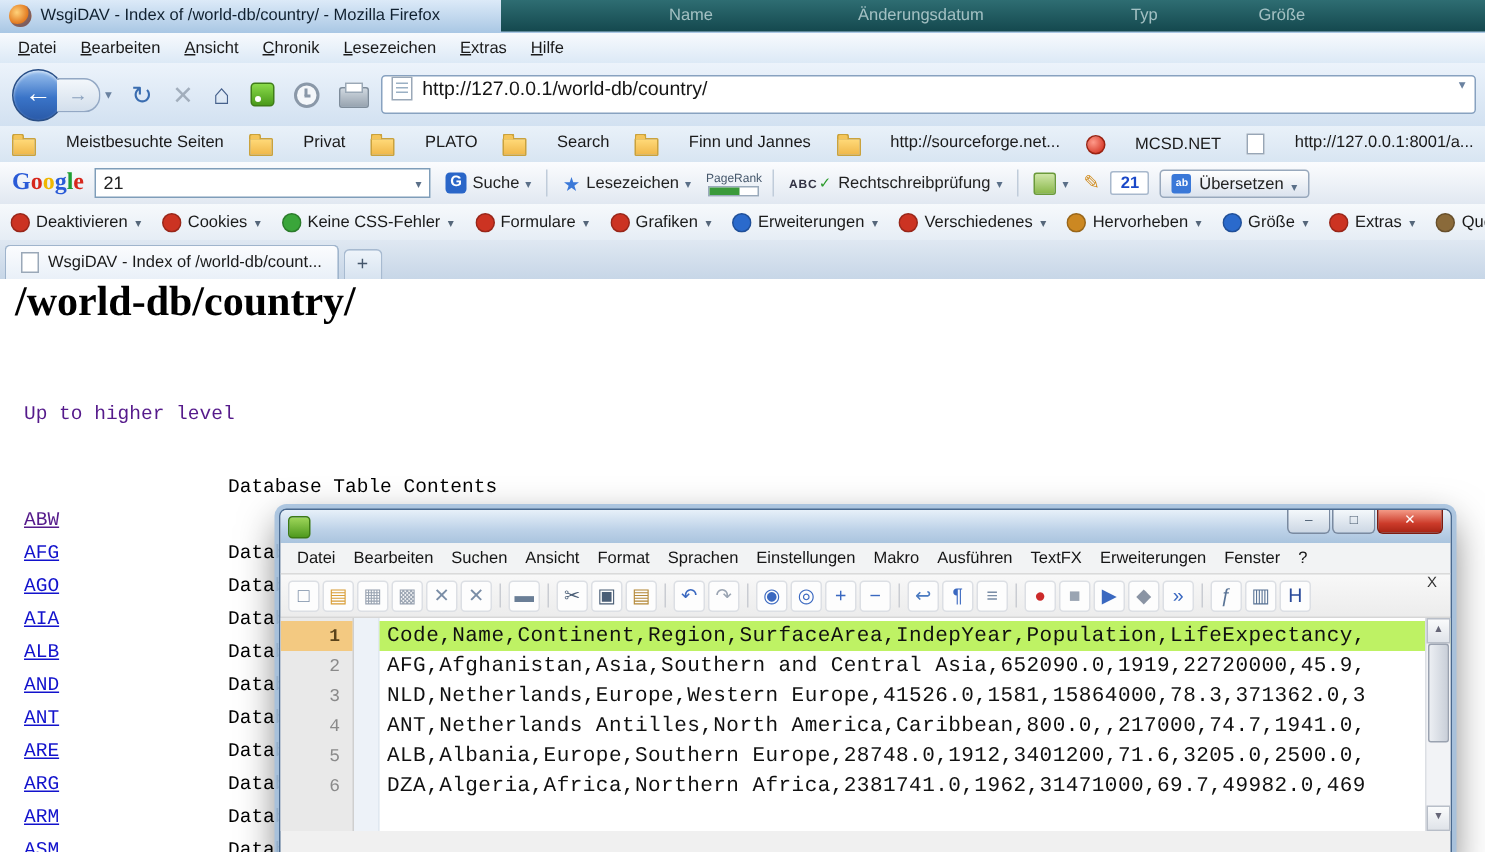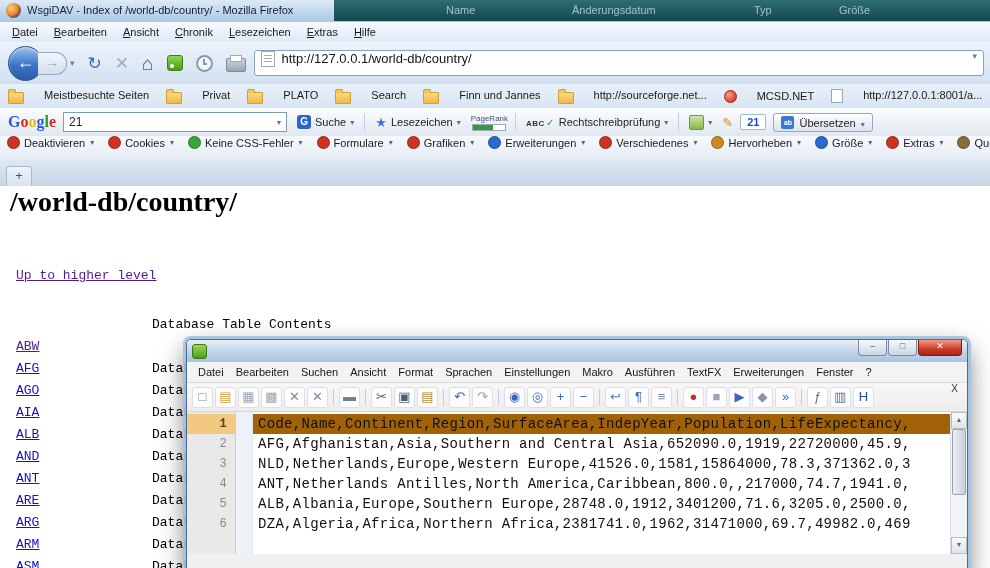--- a/index.html
+++ b/index.html
@@ -89,41 +89,41 @@
   .afill{width:13px;height:13px;background:linear-gradient(#cfe6a8,#8ab84a);border:1px solid #6a9a3a;border-radius:2px}
   .hlt{color:#d08a1a;font-size:13px}
   .chip{background:#fff;border:1px solid #a8b8cc;border-radius:2px;padding:1px 6px;color:#1a48c8;font-weight:bold}
   .raised{border:1px solid #98a8bc;border-radius:3px;background:linear-gradient(#fefefe,#dbe3ee);padding:2px 7px;
           display:flex;align-items:flex-end;gap:5px}
   .tric{width:13px;height:13px;background:#3a78d8;border-radius:2px;color:#fff;font-size:7px;font-weight:bold;
         text-align:center;line-height:13px}
 
   
   #wdbar{top:136px;height:24px;background:linear-gradient(#f6f9fc,#e6edf5);border-bottom:1px solid #c3d1e0;
-         display:flex;align-items:flex-start;gap:14px;padding-left:7px;font-size:11px;color:#1a1a1a;white-space:nowrap;overflow:hidden}
+         display:flex;align-items:center;gap:14px;padding-left:7px;font-size:11px;color:#1a1a1a;white-space:nowrap;overflow:hidden}
   .wd{display:flex;align-items:center;gap:4px;flex:none}
   .wd .dot{width:11px;height:11px;border-radius:50%;border:1px solid rgba(0,0,0,.25)}
   .wd::after{content:"▾";font-size:8px;color:#55667a;margin-left:1px}
 
   
   #tabbar{top:160px;height:26px;background:linear-gradient(#dfe8f2,#c7d6e7);border-bottom:1px solid #aabdd2;
           display:flex;align-items:flex-end;padding-left:3px}
   #activetab{height:22px;display:flex;align-items:center;gap:6px;padding:0 10px;
              background:linear-gradient(#fbfcfe,#e9f0f8);border:1px solid #9fb4cc;border-bottom:none;
              border-radius:4px 4px 0 0;font-size:11px;color:#1a1a1a;white-space:nowrap}
   .tico{width:10px;height:12px;background:#fff;border:1px solid #9aa8b8}
   #newtab{width:24px;height:19px;margin-left:3px;background:linear-gradient(#eef4fa,#d7e3f0);
           border:1px solid #a7bad0;border-bottom:none;border-radius:4px 4px 0 0;text-align:center;
           line-height:18px;font-size:13px;color:#44566a}
 
   
   #content{position:absolute;top:186px;bottom:0;left:0;right:0;background:#fff}
   #heading{position:absolute;left:10px;top:0;margin:0;font:bold 28px "Liberation Serif","DejaVu Serif",serif;color:#000}
   #uplink{position:absolute;left:16px;top:82px;font:13px "Liberation Mono","DejaVu Sans Mono",monospace;
-          color:#551a8b;text-decoration:underline;white-space:pre}
+          color:#551a8b;white-space:pre}
   #listing{position:absolute;left:16px;top:106px;right:0}
   .row{position:relative;height:22px;font:13px/22px "Liberation Mono","DejaVu Sans Mono",monospace;white-space:pre}
   .row .nm{position:absolute;left:0;text-decoration:underline}
   .row .nm.visited{color:#551a8b}
   .row .nm.fresh{color:#1212cc}
   .row .tp{position:absolute;left:136px;color:#000}
   .row .dt{position:absolute;left:344px;color:#000}
 
   
   #npp{position:absolute;left:186px;top:339px;width:780px;height:236px;z-index:10;
@@ -154,21 +154,21 @@
   #npptab .tico{border-color:#7a86b0}
   #nppedit{position:relative;background:#fff;height:142px;overflow:hidden}
   #nppedit::before{content:"";position:absolute;left:0;top:0;bottom:0;width:48px;background:#e9e9e9;border-right:1px solid #cfcfcf}
   #nppedit::after{content:"";position:absolute;left:49px;top:0;bottom:0;width:16px;background:#edf2f8;border-right:1px solid #e0e8f0}
   #edlines{position:absolute;left:0;top:2px;right:0}
   .ed-line{display:flex;height:20px;font:14px/20px "Liberation Mono","DejaVu Sans Mono",monospace;letter-spacing:.3px}
   .ed-line .ln{width:40px;padding-right:8px;text-align:right;font-size:12px;color:#8a8a8a;flex:none;position:relative;z-index:1}
   .ed-line .bmm{width:18px;flex:none;position:relative;z-index:1}
   .ed-line .tx{flex:1;padding-left:5px;color:#101010;white-space:pre;overflow:hidden;position:relative;z-index:1}
   .ed-line.current .ln{background:#f3c981;color:#5a431a;font-weight:bold}
-  .ed-line.current .tx{background:#a16207}
+  .ed-line.current .tx{background:#bef264}
   #nppscroll{position:absolute;right:0;top:0;bottom:0;width:16px;background:#f2f3f6;border-left:1px solid #dcdfe4;z-index:2}
   #nppscroll .arr{height:15px;background:linear-gradient(#fafbfc,#dfe3e9);border:1px solid #b8bec8;
                   font-size:7px;line-height:13px;text-align:center;color:#667}
   #nppscroll .dn{position:absolute;bottom:0;left:0;right:0}
   #nppscroll .thumb{position:absolute;top:17px;left:1px;right:1px;height:64px;border:1px solid #9aa2b0;
                     border-radius:2px;background:linear-gradient(90deg,#eceff3,#c9cfd9)}
 </style>
 </head>
 <body>
 
@@ -339,20 +339,24 @@
       <span class="dot" style="background: rgb(204, 51, 34);"></span>
       <span>Extras</span>
     </span>
     <span class="wd">
       <span class="dot" style="background: rgb(138, 106, 58);"></span>
       <span>Quelltext</span>
     </span>
   </div>
 
 <div class="band" id="tabbar">
+  <span id="activetab">
+    <span class="tico"></span>
+    <span>WsgiDAV - Index of /world-db/count...</span>
+  </span>
   <span id="newtab">+</span>
 </div>
 
 <div id="content">
   <h1 id="heading">/world-db/country/</h1>
   <a id="uplink">Up to higher level</a>
   <div id="listing">
 
   <div class="row">
         <span class="tp">Database Table Contents</span>

